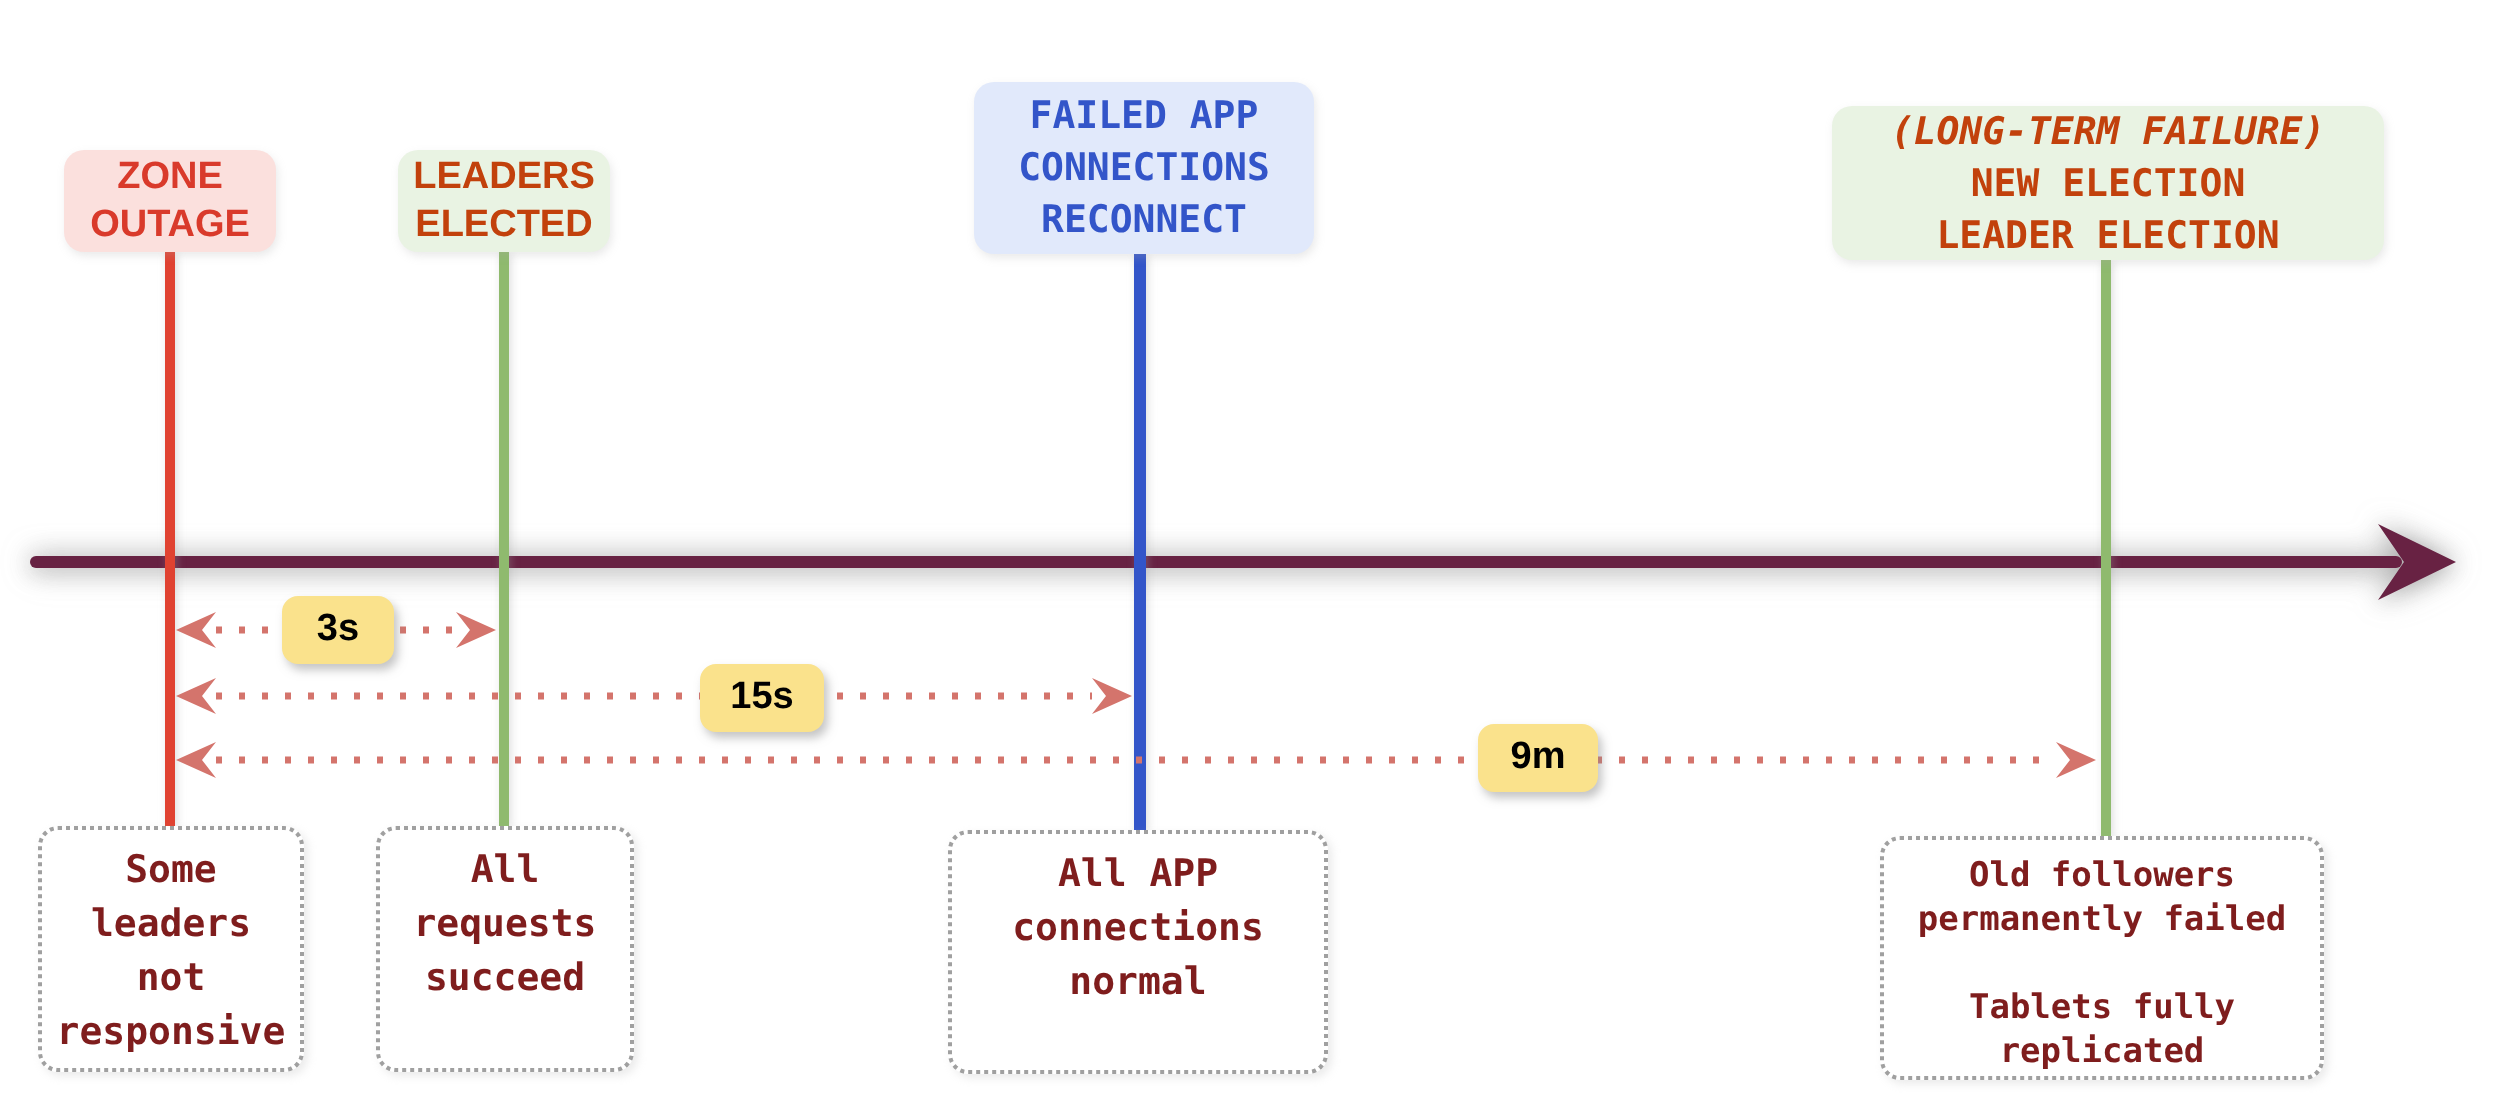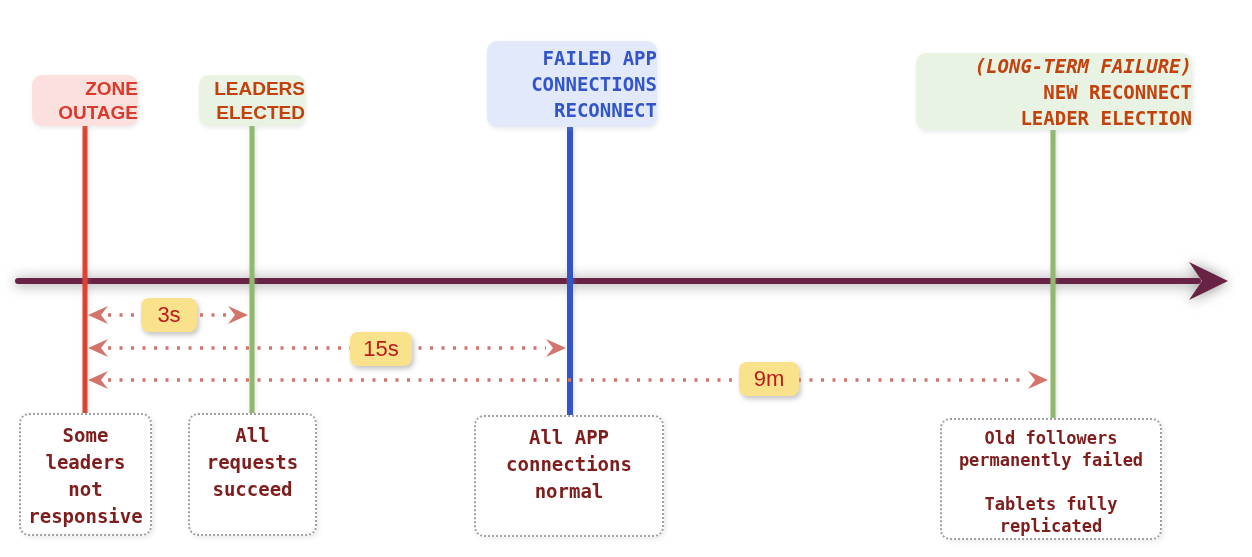--- a/index.html
+++ b/index.html
@@ -10,42 +10,42 @@
     font-family:"Liberation Sans",sans-serif;
     overflow:hidden;
   }
   .layer{position:absolute;left:0;top:0;}
   .axis-glow{filter:drop-shadow(0 0 7px rgba(120,120,120,.55)) drop-shadow(0 2px 5px rgba(140,140,140,.35));}
   .vline-shadow{filter:drop-shadow(1px 1px 2px rgba(160,160,160,.35));}
 
   .event-label{
     position:absolute;
     border-radius:10px;
-    display:flex;flex-direction:column;justify-content:center;align-items:flex-end;
+    display:flex;flex-direction:column;justify-content:center;align-items:center;
     font-weight:bold;
     text-align:center;
     box-shadow:1px 2px 4px rgba(170,170,170,.25);
   }
   .event-label .label-line{line-height:24px;font-size:19px;}
   .event-label.mono .label-line{
     font-family:"DejaVu Sans Mono",monospace;
     font-size:19px;line-height:26px;letter-spacing:0px;
   }
   .event-label.red{background:#fbe0dd;color:#d93a2b;}
   .event-label.green{background:#e9f3e3;color:#c2410c;}
   .event-label.blue{background:#e1e9fb;color:#3355c9;}
   .italic{font-style:italic;}
 
   .badge{
     position:absolute;
     background:#fae28c;
-    color:#b91c1c;
+    color:#000000;
     border-radius:8px;
     display:flex;align-items:center;justify-content:center;
-    font-weight:normal;font-size:22px;
+    font-weight:bold;font-size:19px;
     box-shadow:2px 3px 5px rgba(140,140,140,.5);
   }
 
   .note-box{
     position:absolute;
     border:2px dotted #a0a0a0;
     border-radius:10px;
     background:#ffffff;
     box-sizing:border-box;
     padding-top:7px;
@@ -105,21 +105,21 @@
   </div>
 
   <div class="event-label blue mono" style="left:487px;top:41px;width:170px;height:86px">
     <div class="label-line">FAILED APP</div>
     <div class="label-line">CONNECTIONS</div>
     <div class="label-line">RECONNECT</div>
   </div>
 
   <div class="event-label green mono" style="left:916px;top:53px;width:276px;height:77px">
     <div class="label-line italic">(LONG-TERM FAILURE)</div>
-    <div class="label-line">NEW RECONNECT</div>
+    <div class="label-line">NEW ELECTION</div>
     <div class="label-line">LEADER ELECTION</div>
   </div>
 
   <div class="badge" style="left:141px;top:298px;width:56px;height:34px">3s</div>
   <div class="badge" style="left:350px;top:332px;width:62px;height:34px">15s</div>
   <div class="badge" style="left:739px;top:362px;width:60px;height:34px">9m</div>
 
   <div class="note-box" style="left:19px;top:413px;width:133px;height:123px">
     <div class="note-line">Some</div>
     <div class="note-line">leaders</div>

